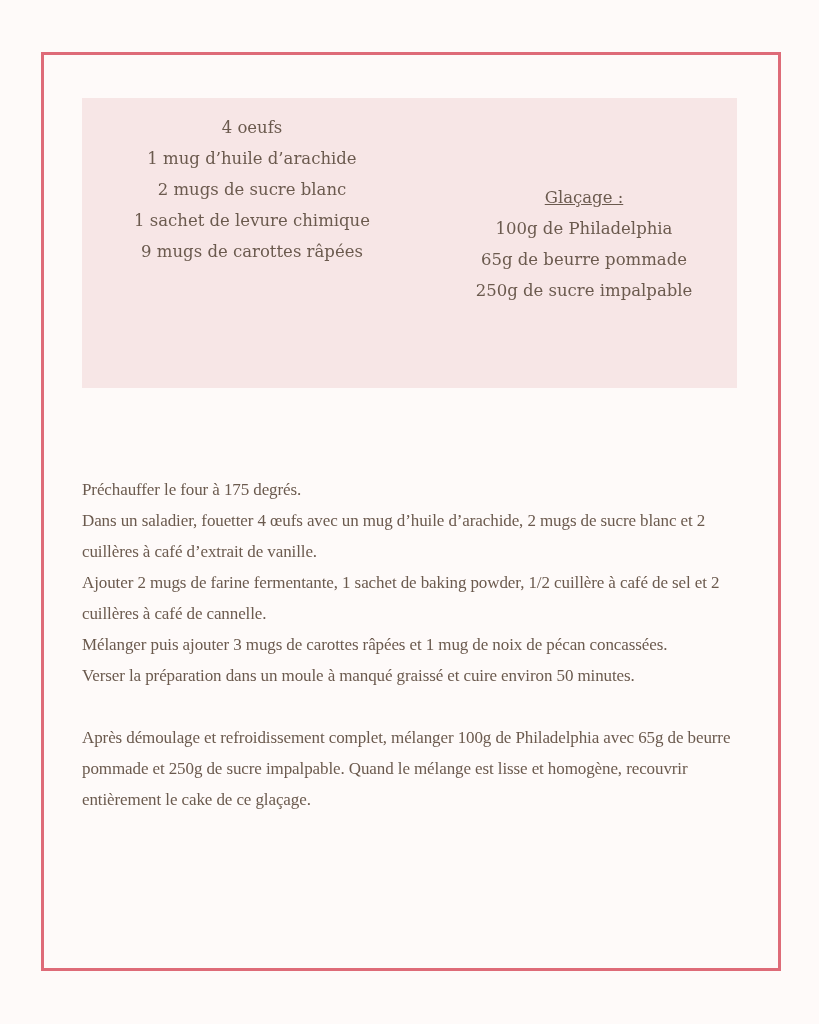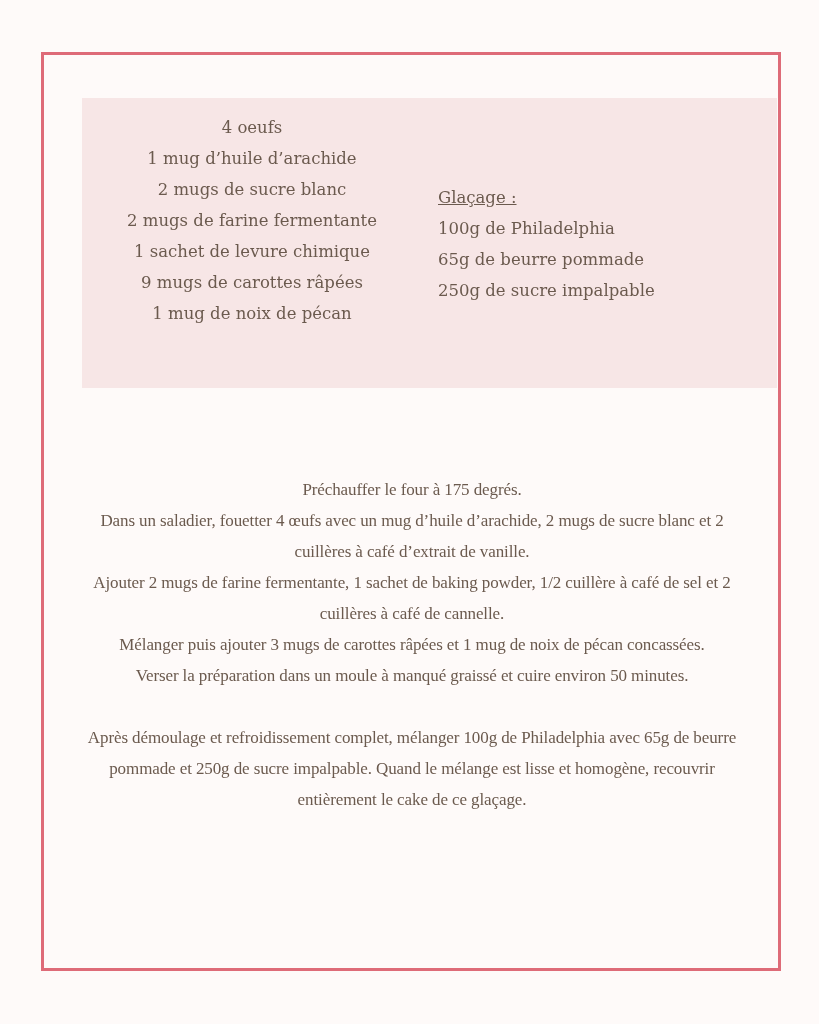--- a/index.html
+++ b/index.html
@@ -1,44 +1,42 @@
 <!DOCTYPE html>
 <html><head>
 <meta charset="utf-8">
 <style>
   html, body { margin:0; padding:0; }
   body { width:819px; height:1024px; background:#fefaf9; position:relative; overflow:hidden;
          font-family:"DejaVu Serif", serif; color:#6b5a4e; }
   .frame { position:absolute; left:41px; top:52px; width:734px; height:913px;
            border:3px solid #de6b78; box-sizing:content-box; }
-  .ingredients { position:absolute; left:82px; top:98px; width:655px; height:290px; background:#f7e6e6;padding-left:40px; }
+  .ingredients { position:absolute; left:82px; top:98px; width:655px; height:290px; background:#f7e6e6; }
   .col-left { position:absolute; left:0; top:14px; width:340px; text-align:center;
               font-size:16.5px; line-height:31px; }
-  .col-right { position:absolute; left:356px; top:84px; width:260px; text-align:left;
+  .col-right { position:absolute; left:372px; top:84px; width:260px; text-align:center;
                font-size:16.5px; line-height:31px; }
   .col-right .title { text-decoration:underline; }
   .steps { position:absolute; left:82px; top:474px; width:660px; font-family:"Liberation Serif", serif;
            font-size:17px; line-height:31px; letter-spacing:-0.1px; }
-  .steps p { margin:0;text-align:center; }
+  .steps p { margin:0; }
   .gap { height:31px; }
 </style>
 </head>
 <body>
 
 <div class="frame"></div>
 
 <div class="ingredients">
   <div class="col-left">
     <div>4 oeufs</div>
     <div>1 mug d’huile d’arachide</div>
     <div>2 mugs de sucre blanc</div>
-    <div>2 mugs de farine fermentante</div>
     <div>1 sachet de levure chimique</div>
     <div>9 mugs de carottes râpées</div>
-    <div>1 mug de noix de pécan</div>
   </div>
   <div class="col-right">
     <div class="title">Glaçage :</div>
     <div>100g de Philadelphia</div>
     <div>65g de beurre pommade</div>
     <div>250g de sucre impalpable</div>
   </div>
 </div>
 
 <div class="steps">

